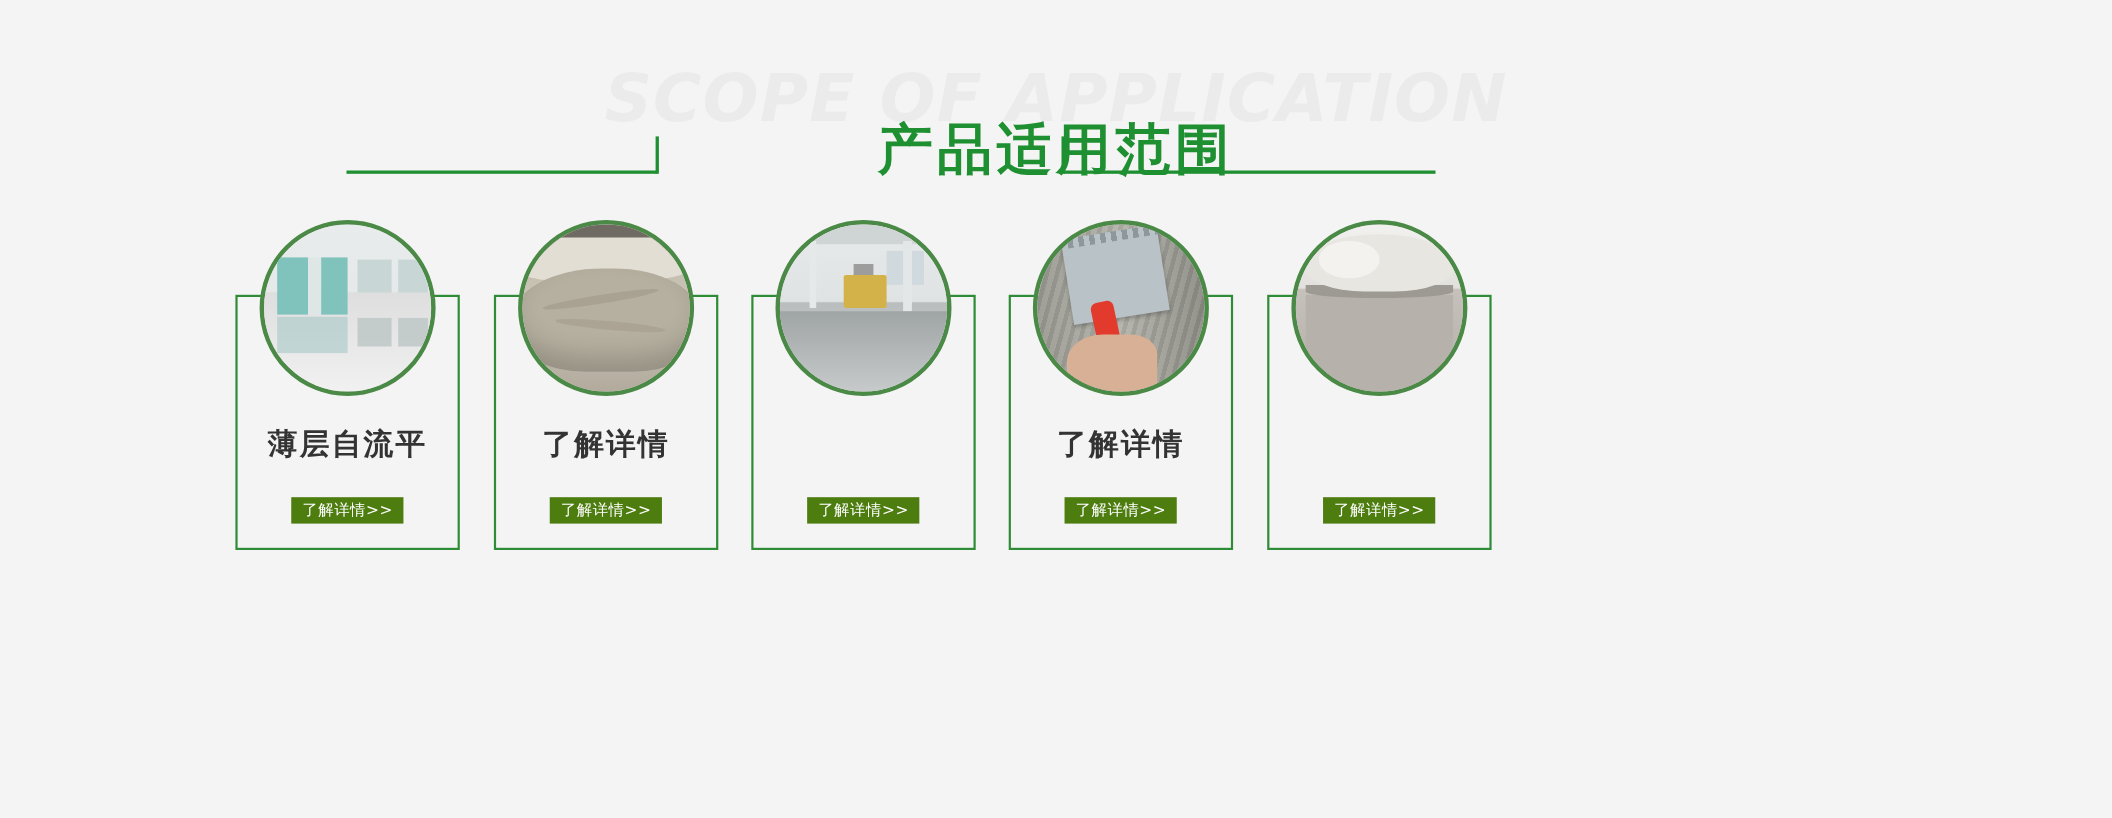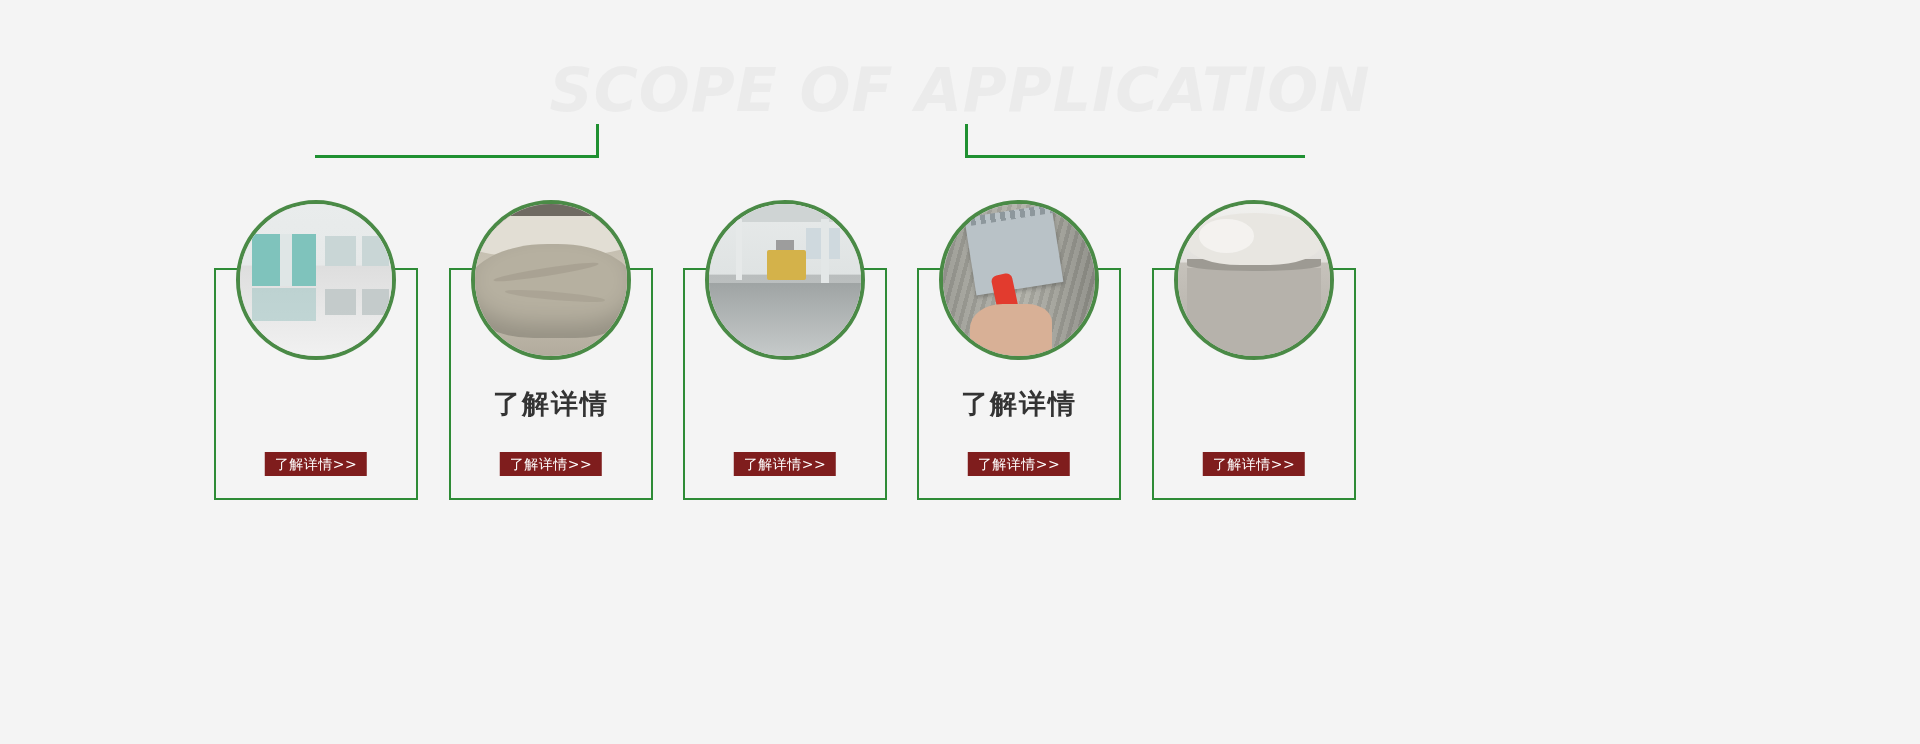--- a/index.html
+++ b/index.html
@@ -153,21 +153,21 @@
     color: #333333;
     letter-spacing: 2px;
     white-space: nowrap;
   }
 
   .card-btn {
     position: absolute;
     left: 50%;
     top: 252px;
     transform: translateX(-50%);
-    background: #7f1d1d;
+    background: #4d7c0f;
     color: #ffffff;
     font-size: 14px;
     line-height: 24px;
     padding: 0 10px;
     white-space: nowrap;
     border: none;
     cursor: pointer;
     font-family: inherit;
     letter-spacing: 0.5px;
   }
@@ -227,39 +227,43 @@
 
   <div class="header">
 
     <div class="watermark">SCOPE OF APPLICATION</div>
 
     <div class="rule rule-left"></div>
     <div class="tick tick-left"></div>
     <div class="tick tick-right"></div>
     <div class="rule rule-right"></div>
 
+    <div class="title-row">
+      <div class="title-text">产品适用范围</div>
+    </div>
   </div>
 
   <div class="cards">
 
     <div class="card" style="left:214px;">
       <div class="card-frame"></div>
       <div class="frame-gap"></div>
       <div class="thumb">
         <div class="thumb-art a1">
           <div class="win1"></div>
             <div class="win2"></div>
           <div class="wallA"></div>
             <div class="door"></div>
             <div class="wallB"></div>
           <div class="refd"></div>
             <div class="ref1"></div>
             <div class="ref2"></div>
         </div>
       </div>
+      <div class="card-label">薄层自流平</div>
       <button class="card-btn">了解详情&gt;&gt;</button>
     </div>
 
     <div class="card" style="left:449px;">
       <div class="card-frame"></div>
       <div class="frame-gap"></div>
       <div class="thumb">
         <div class="thumb-art a2">
           <div class="dark"></div>
             <div class="sheet"></div>

